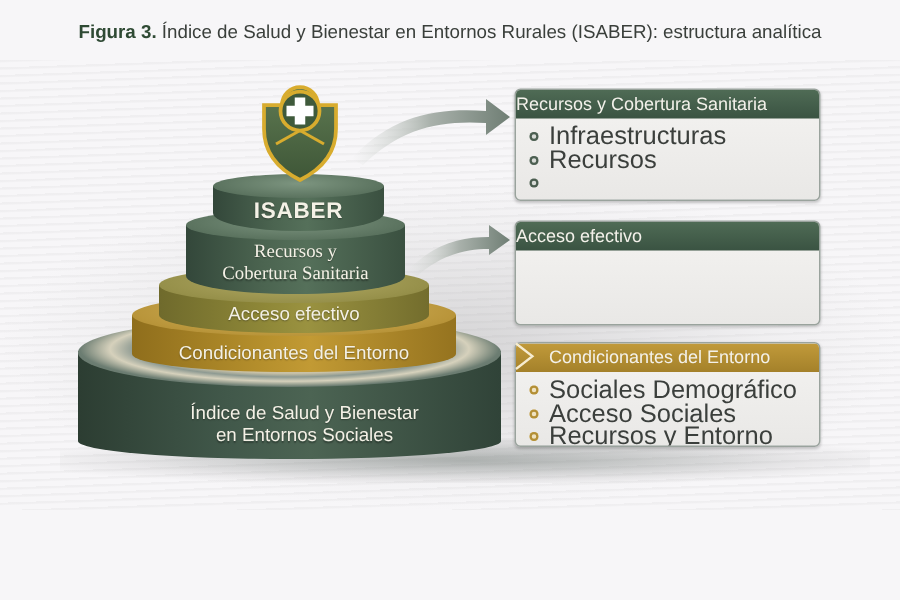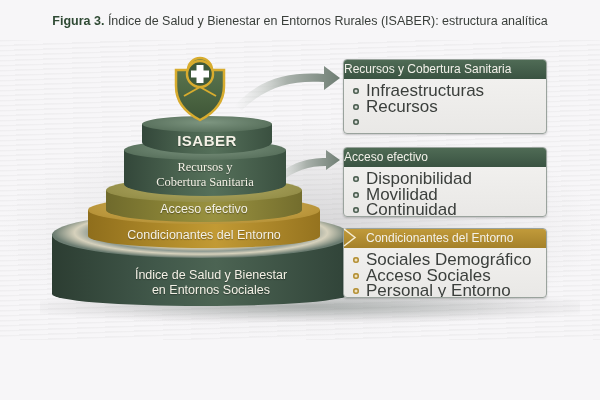--- a/index.html
+++ b/index.html
@@ -18,21 +18,21 @@
       position: absolute; left: 40px; top: 292px; width: 540px; height: 30px;
       background: radial-gradient(ellipse at center, rgba(90,100,95,0.45), rgba(150,150,150,0.15) 60%, rgba(255,255,255,0) 80%);
     }
     .title {
       position: absolute; left: 0; top: 14px; width: 600px; text-align: center;
       font-size: 12.5px; color: #3a3f3b;
     }
     .title b { font-weight: bold; color: #2f4a34; }
 
     
-    .tier { position: absolute; padding-left: 16px; }
+    .tier { position: absolute; }
     .tier .side {
       position: absolute; left: 0; right: 0; bottom: 0;
       border-radius: 0 0 50% 50% / 0 0 12px 12px;
     }
     .tier .top {
       position: absolute; left: 0; right: 0; top: 0;
       border-radius: 50%;
     }
     .tier .label {
       position: absolute; left: 0; right: 0; text-align: center;
@@ -168,30 +168,25 @@
   <div class="head">Recursos y Cobertura Sanitaria</div>
   <ul>
     <li><span class="dot"></span><span>Infraestructuras</span></li>
     <li><span class="dot"></span><span>Recursos</span></li>
     <li><span class="dot"></span></li>
   </ul>
 </div>
 
 <div class="box" style="top:147px; height:68px;">
   <div class="head">Acceso efectivo</div>
-  <ul>
-    <li><span class="dot"></span><span>Disponibilidad</span></li>
-    <li><span class="dot"></span><span>Movilidad</span></li>
-    <li><span class="dot"></span><span>Continuidad</span></li>
-  </ul>
 </div>
 
 <div class="box gold" style="top:228px; height:68px;">
   <div class="head">Condicionantes del Entorno</div>
   <ul>
     <li><span class="dot"></span><span>Sociales Demográfico</span></li>
     <li><span class="dot"></span><span>Acceso Sociales</span></li>
-    <li><span class="dot"></span><span>Personal y Entorno</span></li>
+    <li><span class="dot"></span><span>Recursos y Entorno</span></li>
   </ul>
 </div>
 <svg class="chev" viewBox="0 0 20 19">
   <path d="M1,1 L12,9.5 L1,18" fill="none" stroke="#f6ecd0" stroke-width="1.5"></path>
 </svg>
 
 </body></html>

